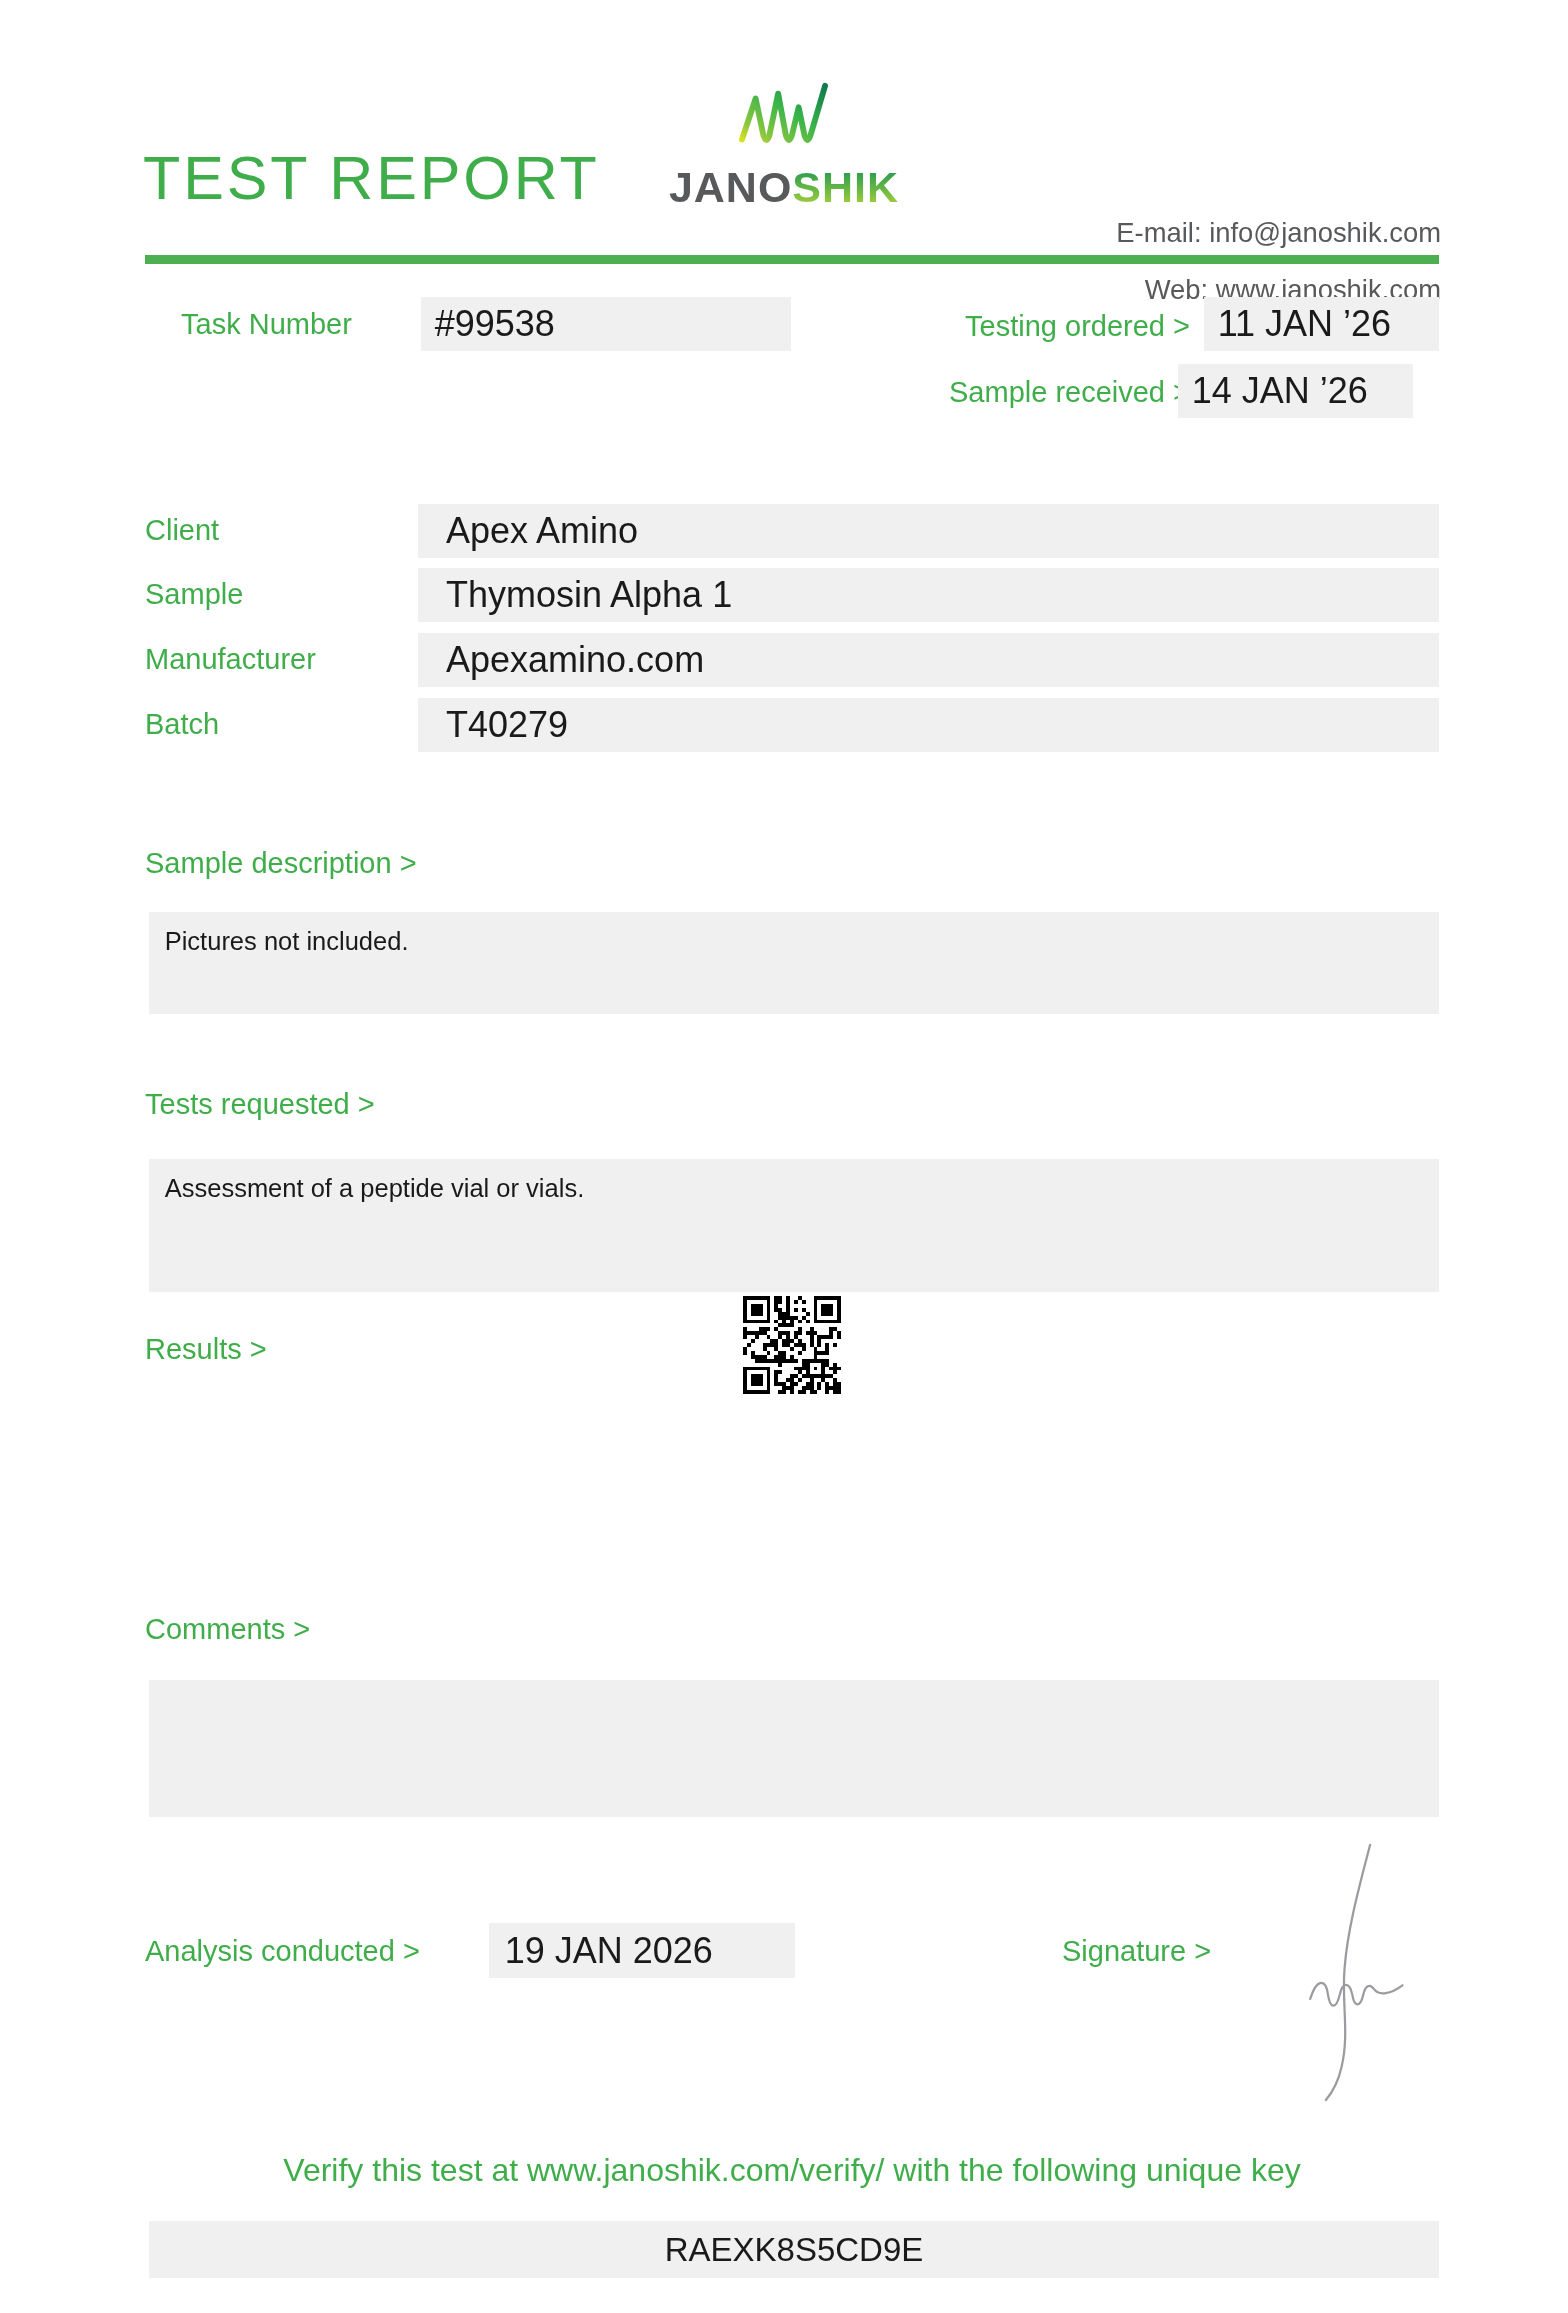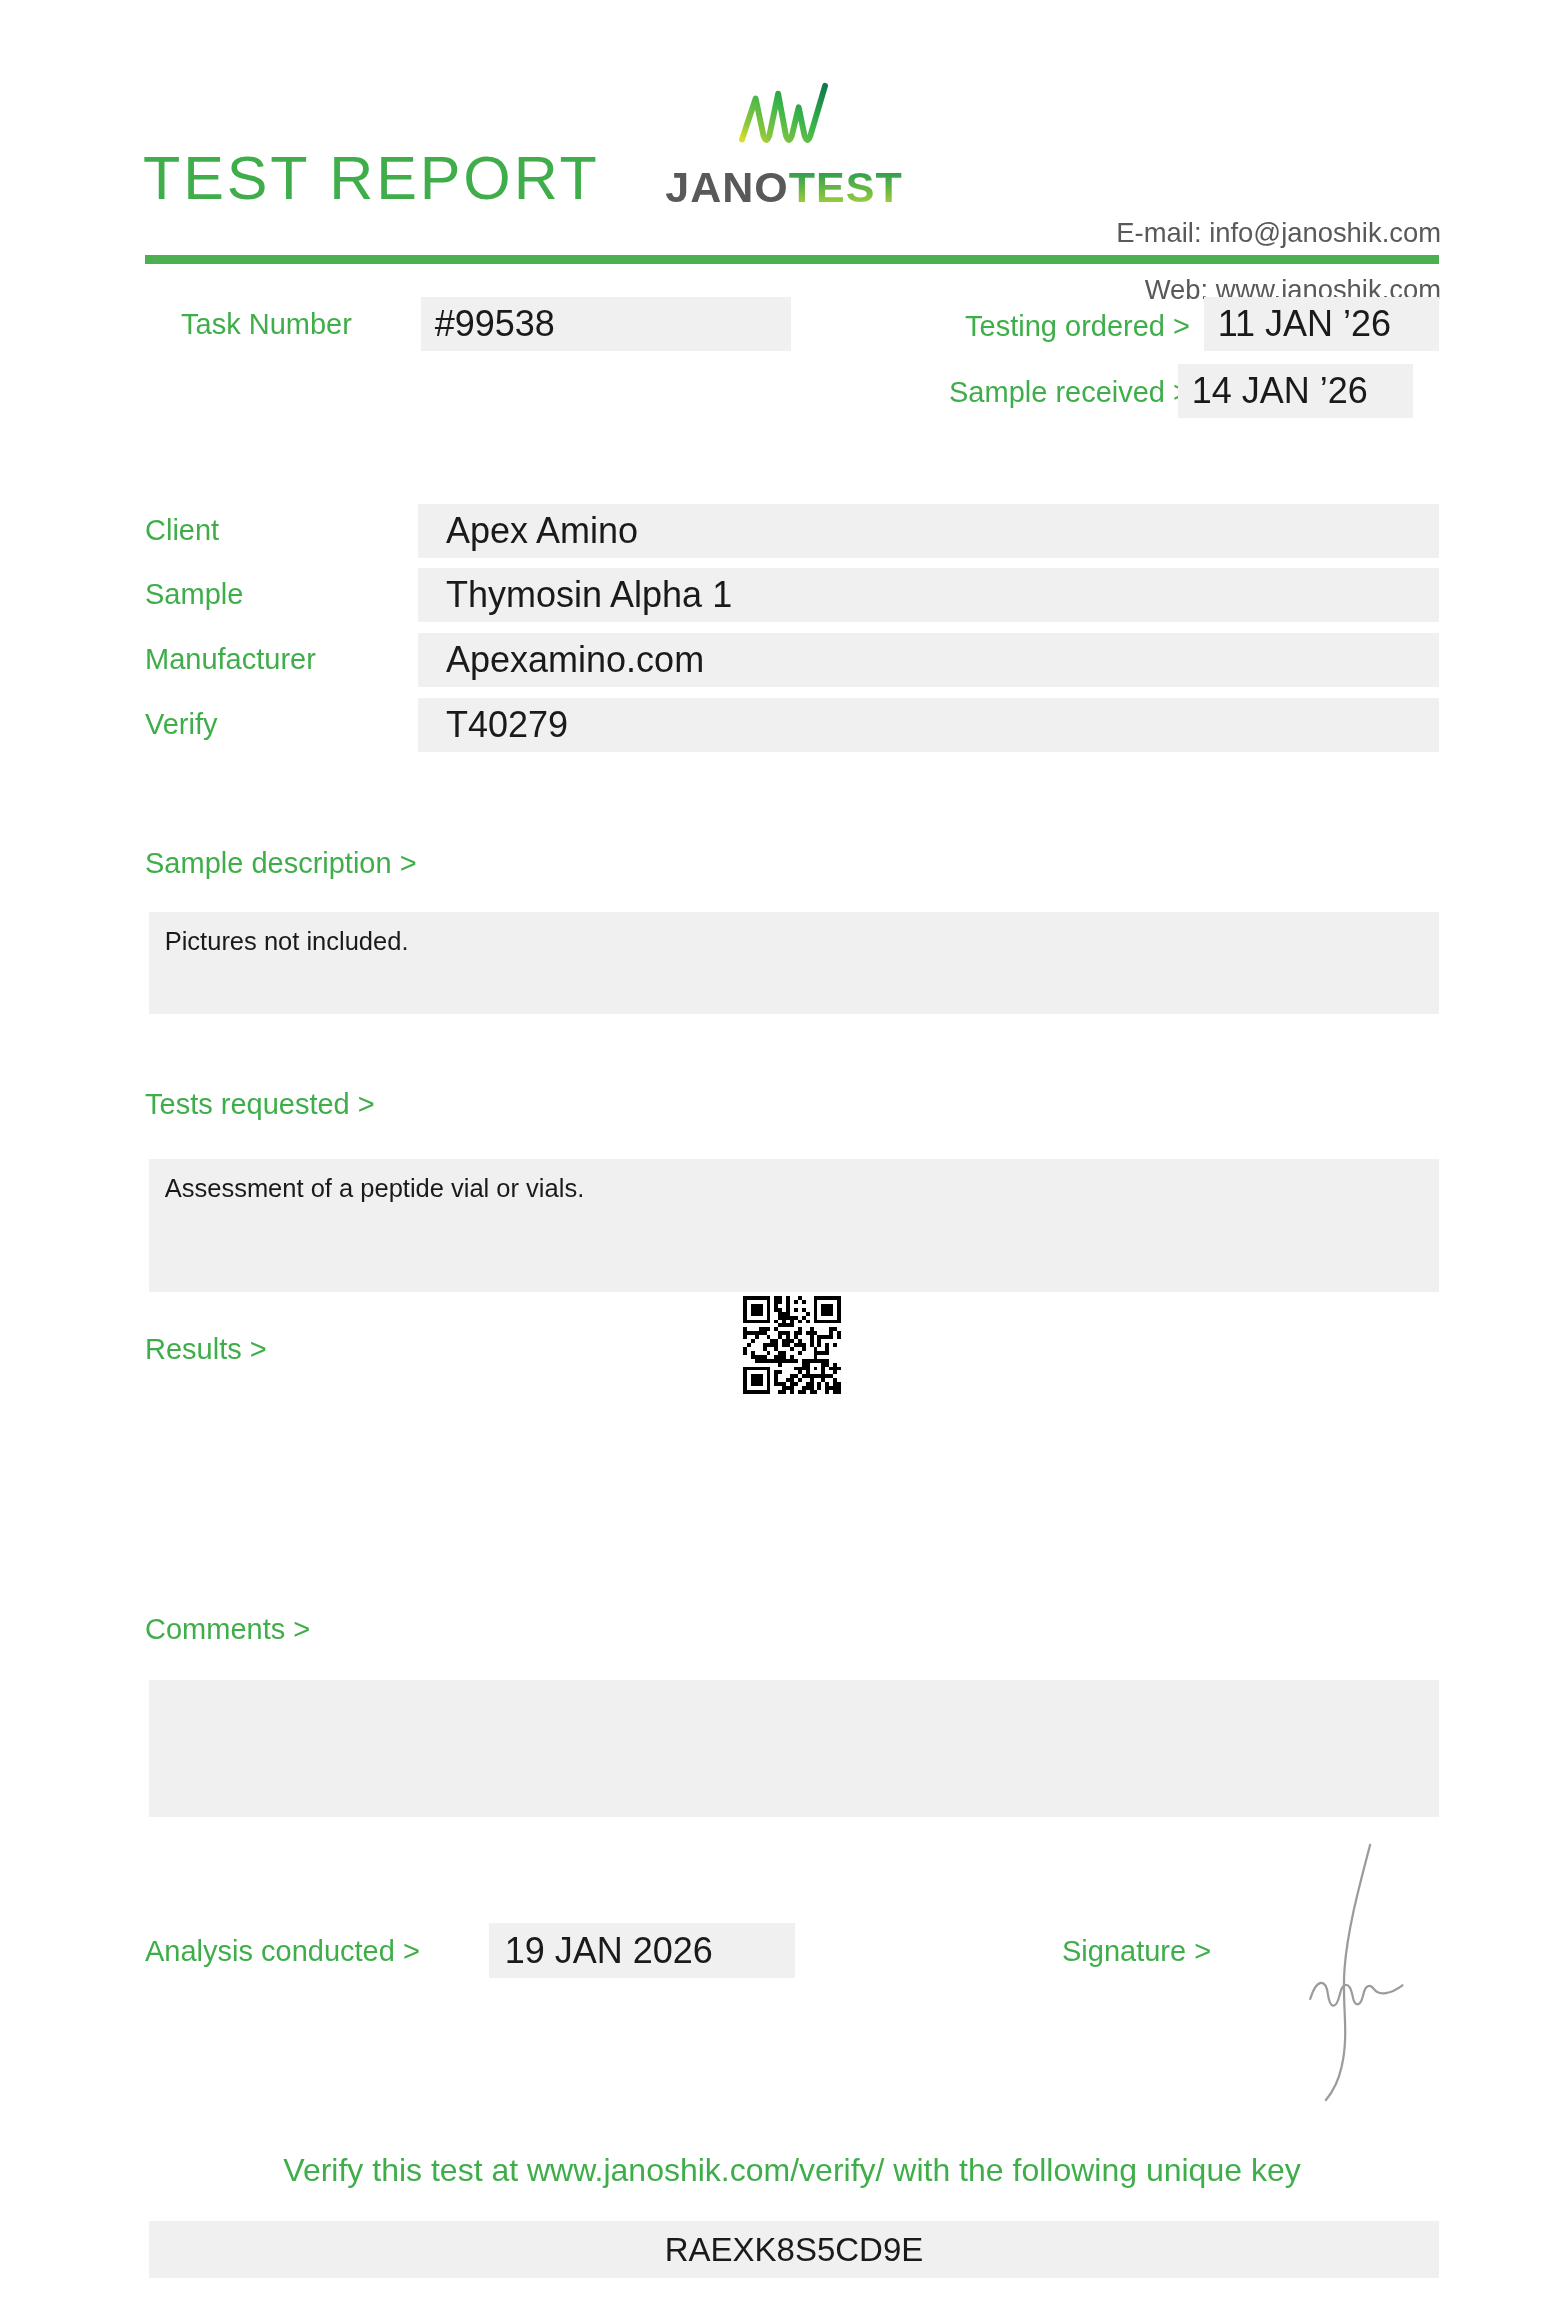--- a/index.html
+++ b/index.html
@@ -72,21 +72,21 @@
       <defs>
         <linearGradient id="lg" x1="0" y1="1" x2="1" y2="0">
           <stop offset="0" stop-color="#d9e021"></stop>
           <stop offset="0.18" stop-color="#8cc63f"></stop>
           <stop offset="0.55" stop-color="#39b54a"></stop>
           <stop offset="1" stop-color="#0f7a4a"></stop>
         </linearGradient>
       </defs>
       <path d="M 3,58 L 17,16 L 25,54 Q 28,63 31,54 L 40,11 L 48,54 Q 51,63 54,54 L 61,25 L 67,54 Q 70,63 73,54 L 88,3" fill="none" stroke="url(#lg)" stroke-width="6" stroke-linecap="round" stroke-linejoin="round"></path>
     </svg>
-    <div class="logo-text"><span class="jano">JANO</span><span class="shik">TEST</span></div>
+    <div class="logo-text"><span class="jano">JANO</span><span class="shik">SHIK</span></div>
   </div>
 
   <div class="abs contact">
     <div>E-mail: info@janoshik.com</div>
     <div>Web: www.janoshik.com</div>
   </div>
 
   <div class="abs header-rule"></div>
 
   <div class="abs glabel task-label">Task Number</div>
@@ -100,21 +100,21 @@
 
   <div class="abs glabel detail-label" style="top:514px;">Client</div>
   <div class="abs gbox boxval detail-box" style="top:504px;">Apex Amino</div>
 
   <div class="abs glabel detail-label" style="top:578px;">Sample</div>
   <div class="abs gbox boxval detail-box" style="top:568px;">Thymosin Alpha 1</div>
 
   <div class="abs glabel detail-label" style="top:643px;">Manufacturer</div>
   <div class="abs gbox boxval detail-box" style="top:633px;">Apexamino.com</div>
 
-  <div class="abs glabel detail-label" style="top:708px;">Verify</div>
+  <div class="abs glabel detail-label" style="top:708px;">Batch</div>
   <div class="abs gbox boxval detail-box" style="top:698px;">T40279</div>
 
   <div class="abs glabel section-heading" style="left:145px;top:847px;">Sample description &gt;</div>
   <div class="abs section-box" style="top:912px;height:102px;">Pictures not included.</div>
 
   <div class="abs glabel section-heading" style="left:145px;top:1088px;">Tests requested &gt;</div>
   <div class="abs section-box" style="top:1159px;height:133px;">Assessment of a peptide vial or vials.</div>
 
   <div class="abs glabel section-heading" style="left:145px;top:1333px;">Results &gt;</div>
 

